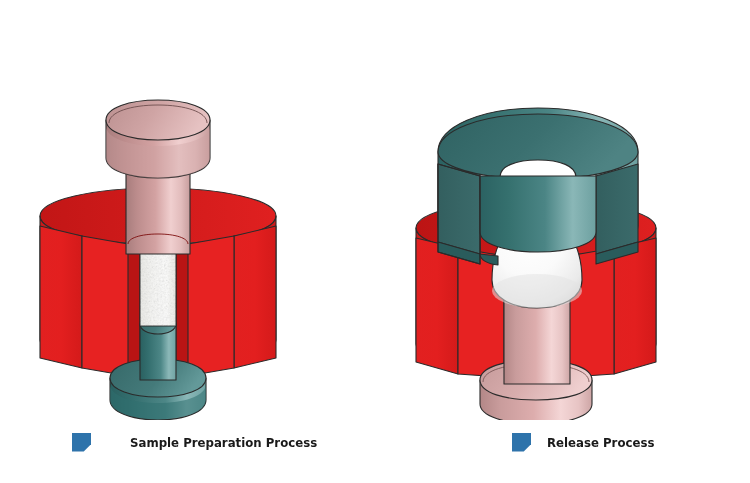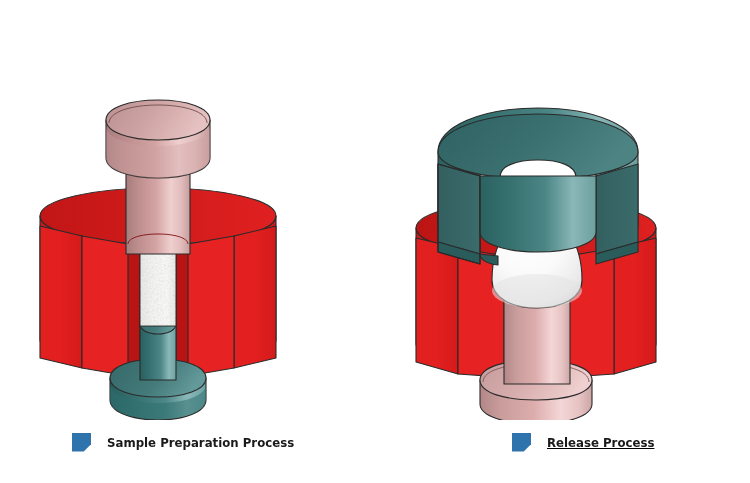--- a/index.html
+++ b/index.html
@@ -64,22 +64,22 @@
   }
 
   
   .figure { position: absolute; top: 48px; height: 372px; }
   .fig-left  { left: 10px;  width: 360px; }
   .fig-right { left: 380px; width: 360px; }
   .fig-svg { display: block; width: 100%; height: 100%; }
 
   
   .caption { position: absolute; height: 24px; display: flex; align-items: center; }
-  .cap-left  { left: 72px;  top: 430px; }
-  .cap-right { left: 512px; top: 430px; text-decoration: underline; }
+  .cap-left  { left: 72px;  top: 430px; gap: 23px; }
+  .cap-right { left: 512px; top: 430px; }
   .cap-marker {
     width: 19px; height: 19px; flex: 0 0 19px;
     background: #2e73ab;
     clip-path: polygon(0 0, 100% 0, 100% 62%, 62% 100%, 0 100%);
     margin-right: 16px;
   }
   .cap-text {
     font-family: "DejaVu Sans", sans-serif;
     font-size: 12.5px; font-weight: bold;
     color: #1a1a1a;

